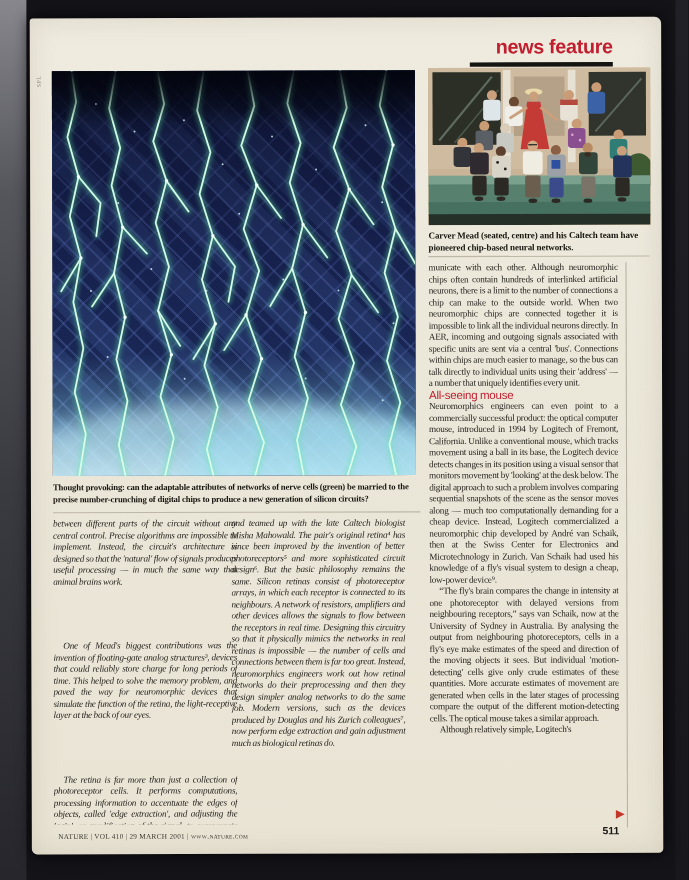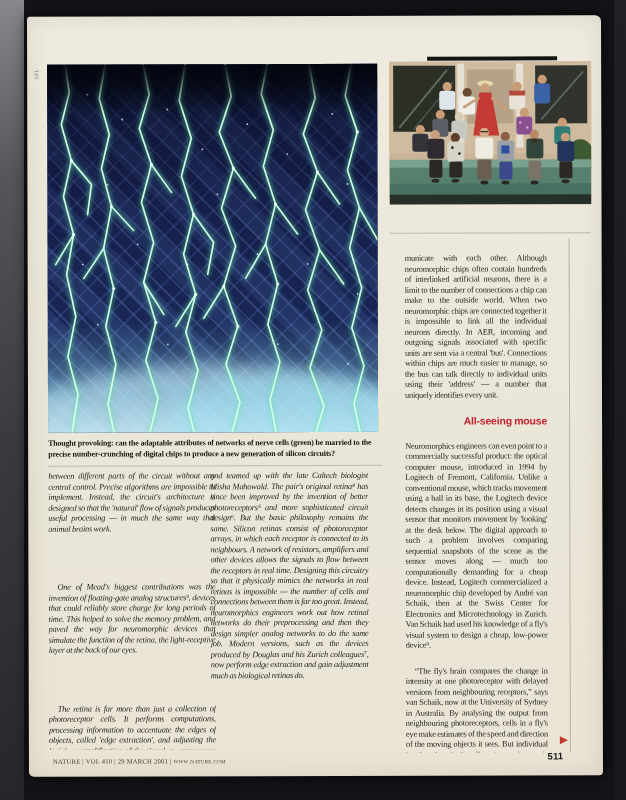--- a/index.html
+++ b/index.html
@@ -77,26 +77,26 @@
   .team-caption{
     position:absolute;left:362px;top:193px;width:201px;
     font-weight:bold;font-size:8.2px;line-height:11px;letter-spacing:-0.1px;color:#17150f;
   }
   .cap-rule-team{position:absolute;left:362px;top:217px;width:201px;height:1px;background:#bdb7a6;}
   .col3{
     position:absolute;left:362px;top:223px;width:172px;height:514px;overflow:hidden;
     font-size:8.4px;line-height:10.5px;color:#221f1b;
     text-align:justify;letter-spacing:-0.2px;word-spacing:-0.4px;
   }
-  .col3 p{margin:15px;}
+  .col3 p{margin:0;}
   .col3 p.ind{text-indent:9px;}
   .subhead{
-    font-family:"Liberation Sans", sans-serif;font-weight:bold;
+    font-family:"Liberation Sans", sans-serif;font-weight:normal;
     font-size:10.5px;letter-spacing:-0.2px;color:#c11f2f;
-    margin:6px 0 2px 0;text-align:right;
+    margin:6px 0 2px 0;text-align:left;
   }
   .margin-rule{position:absolute;left:541px;top:223px;width:1px;height:514px;background:#b9b3a3;}
   .cont-arrow{
     position:absolute;left:531px;top:721px;width:0;height:0;
     border-left:8px solid #c1382a;border-top:4.5px solid transparent;border-bottom:4.5px solid transparent;
   }
 
   
   .footer-line{
     position:absolute;left:24px;top:741px;
@@ -108,20 +108,21 @@
   }
 </style>
 </head>
 <body>
 
 <div class="backdrop-strip"></div>
 <div class="backdrop-right"></div>
 
 <div class="page">
 
+  <div class="news-label">news feature</div>
   <div class="news-bar"></div>
 
   <div class="main-image">
     <svg viewBox="0 0 330 368" preserveAspectRatio="none">
       <defs>
         <filter id="blur1" x="-30%" y="-30%" width="160%" height="160%">
             <feGaussianBlur stdDeviation="2.2"></feGaussianBlur>
           </filter>
         <filter id="blur2" x="-60%" y="-60%" width="220%" height="220%">
             <feGaussianBlur stdDeviation="9"></feGaussianBlur>
@@ -289,20 +290,21 @@
           <rect x="170" y="100" width="13" height="17" rx="2"></rect>
         <ellipse cx="46" cy="119" rx="4" ry="2"></ellipse>
           <ellipse cx="66" cy="119" rx="4" ry="2"></ellipse>
           <ellipse cx="95" cy="121" rx="4" ry="2"></ellipse>
         <ellipse cx="116" cy="121" rx="4" ry="2"></ellipse>
           <ellipse cx="145" cy="121" rx="4" ry="2"></ellipse>
           <ellipse cx="176" cy="120" rx="4" ry="2"></ellipse>
       </g>
     </svg>
   </div>
+  <div class="team-caption">Carver Mead (seated, centre) and his Caltech team have pioneered chip-based neural networks.</div>
   <div class="cap-rule-team"></div>
 
   <div class="col3">
     <p>municate with each other. Although neuromorphic chips often contain hundreds of interlinked artificial neurons, there is a limit to the number of connections a chip can make to the outside world. When two neuromorphic chips are connected together it is impossible to link all the individual neurons directly. In AER, incoming and outgoing signals associated with specific units are sent via a central 'bus'. Connections within chips are much easier to manage, so the bus can talk directly to individual units using their 'address' — a number that uniquely identifies every unit.</p>
     <p class="subhead">All-seeing mouse</p>
     <p>Neuromorphics engineers can even point to a commercially successful product: the optical computer mouse, introduced in 1994 by Logitech of Fremont, California. Unlike a conventional mouse, which tracks movement using a ball in its base, the Logitech device detects changes in its position using a visual sensor that monitors movement by 'looking' at the desk below. The digital approach to such a problem involves comparing sequential snapshots of the scene as the sensor moves along — much too computationally demanding for a cheap device. Instead, Logitech commercialized a neuromorphic chip developed by André van Schaik, then at the Swiss Center for Electronics and Microtechnology in Zurich. Van Schaik had used his knowledge of a fly's visual system to design a cheap, low-power device⁹.</p>
     <p class="ind">“The fly's brain compares the change in intensity at one photoreceptor with delayed versions from neighbouring receptors,” says van Schaik, now at the University of Sydney in Australia. By analysing the output from neighbouring photoreceptors, cells in a fly's eye make estimates of the speed and direction of the moving objects it sees. But individual 'motion-detecting' cells give only crude estimates of these quantities. More accurate estimates of movement are generated when cells in the later stages of processing compare the output of the different motion-detecting cells. The optical mouse takes a similar approach.</p>
     <p class="ind">Although relatively simple, Logitech's</p>
   </div>
   <div class="margin-rule"></div>

